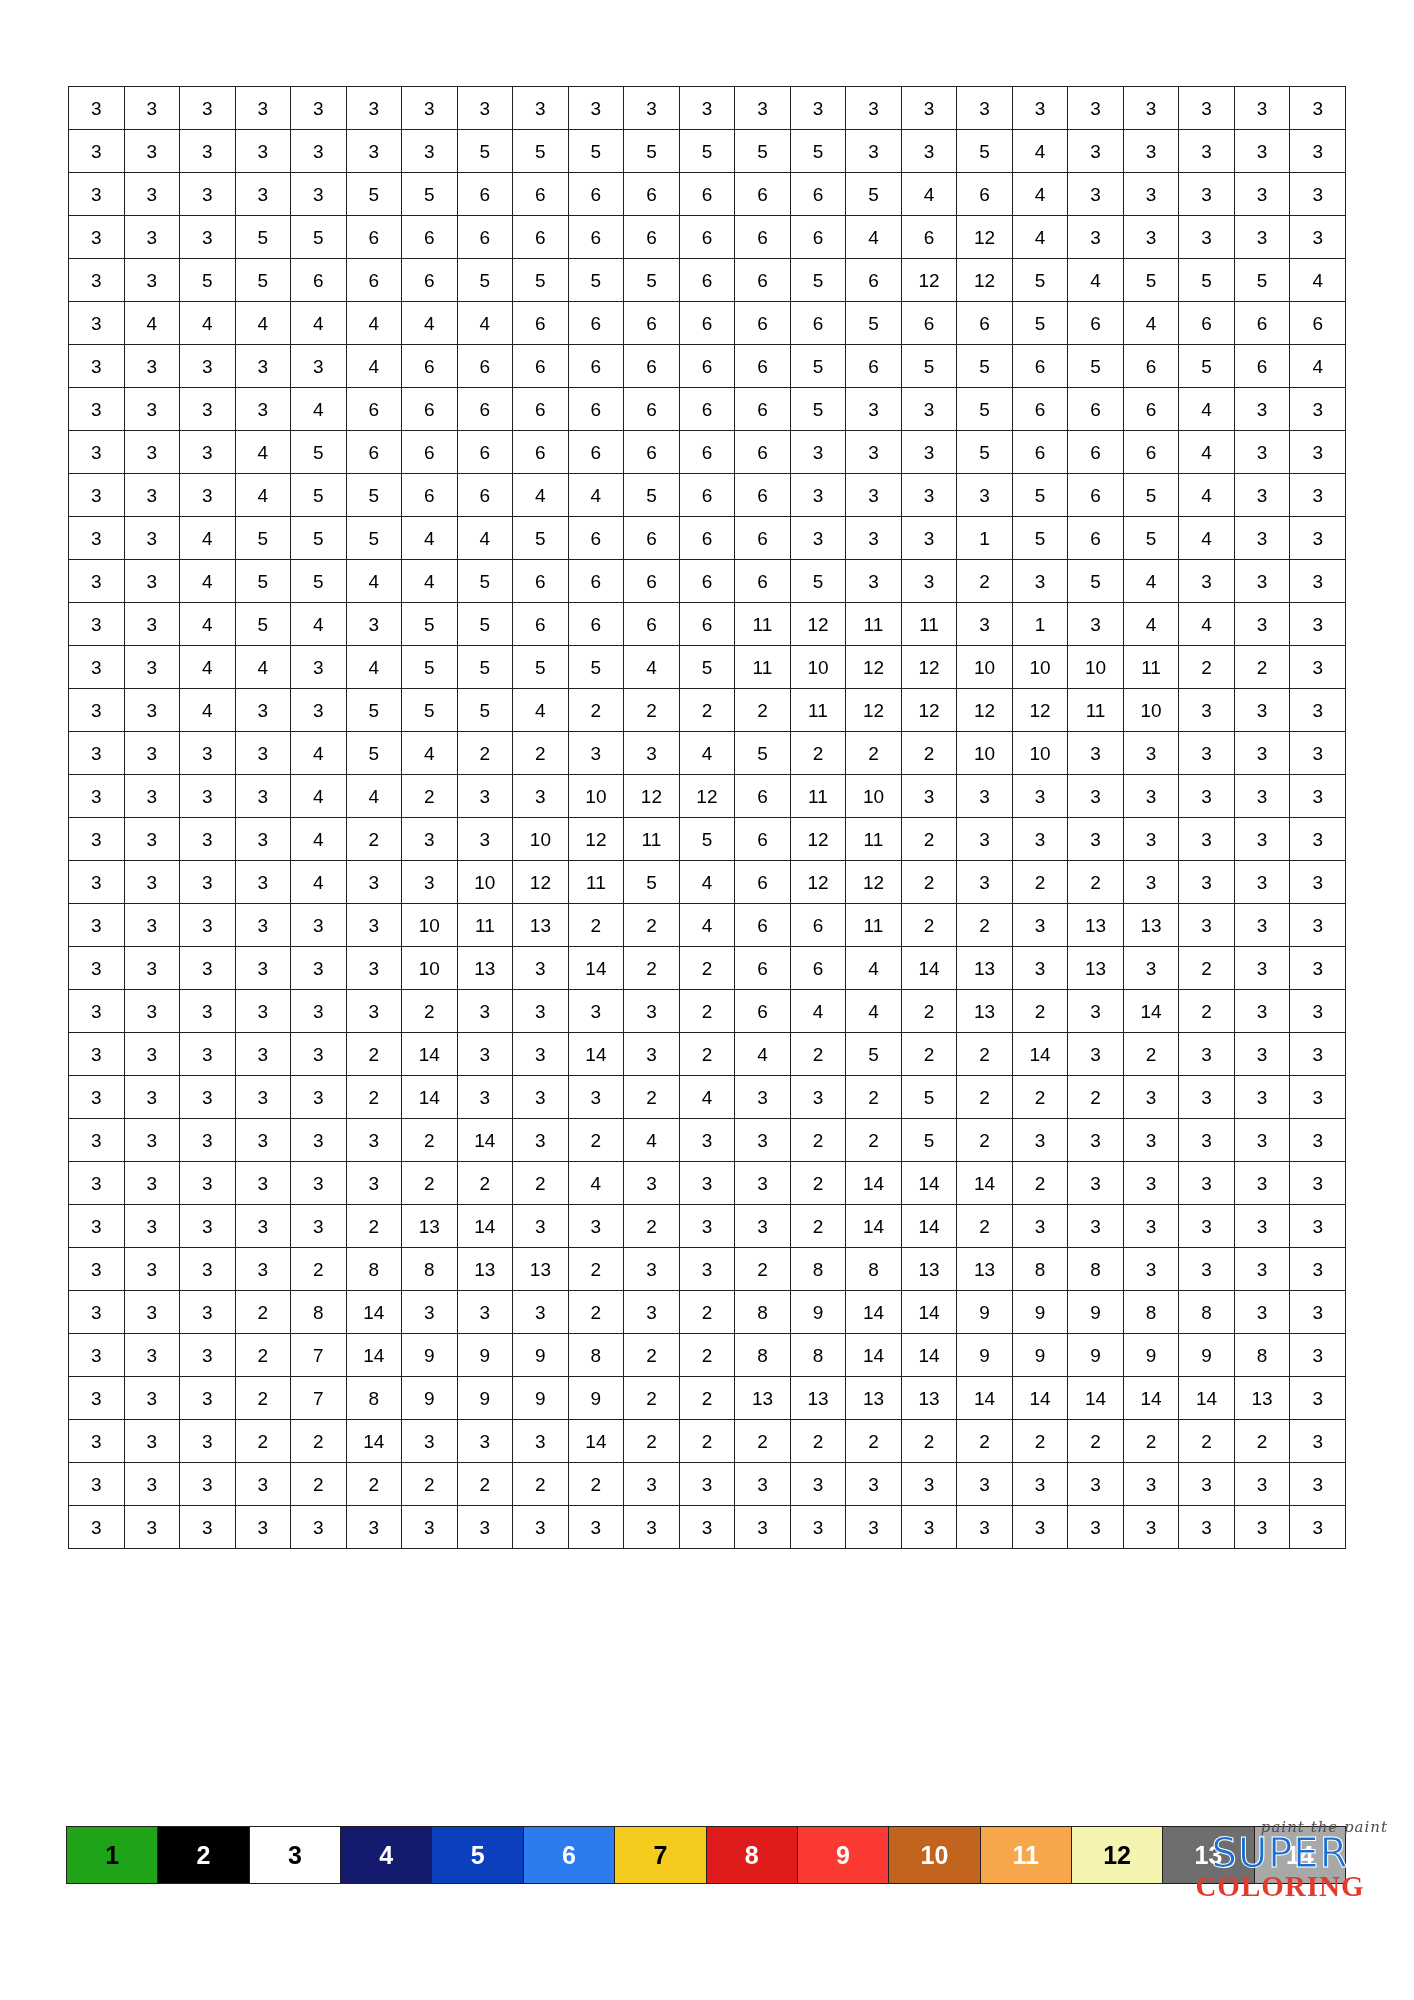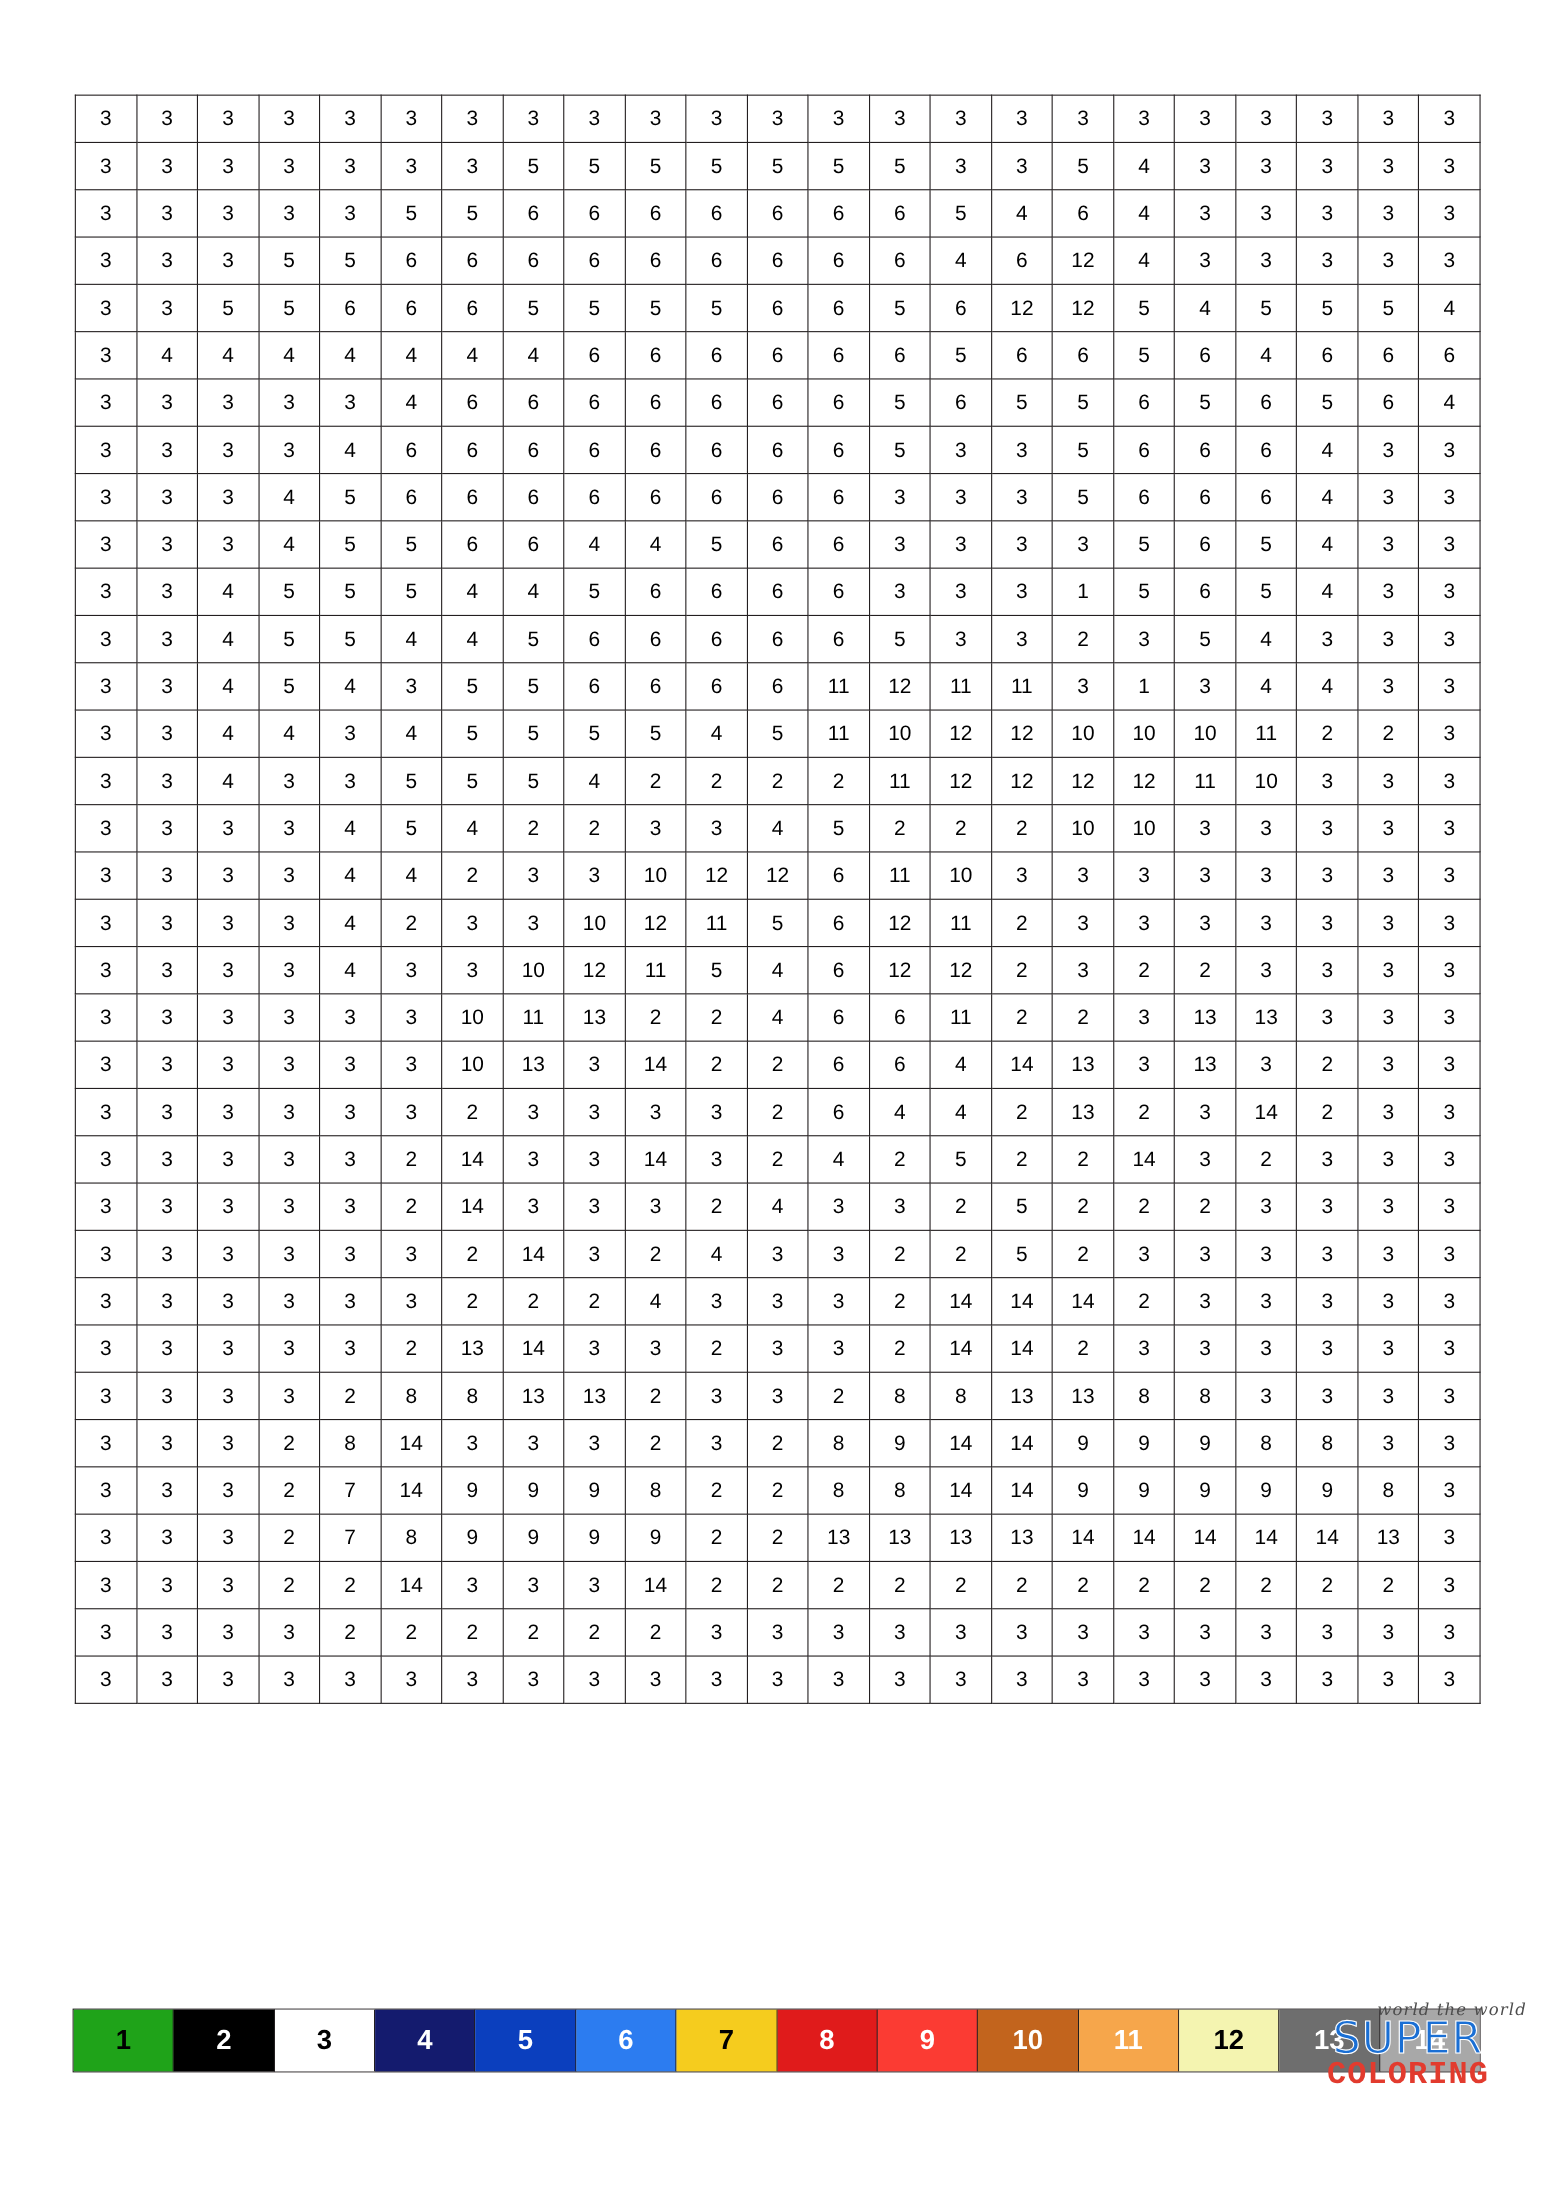--- a/index.html
+++ b/index.html
@@ -101,21 +101,21 @@
   #logo .word-super {
     font-family: "DejaVu Sans", sans-serif;
     font-weight: normal;
     font-size: 40px;
     letter-spacing: 1px;
     line-height: 0.95;
     color: #1a6fd4;
     -webkit-text-stroke: 1px #ffffff;
   }
   #logo .word-coloring {
-    font-family: Liberation Mono, monospace;
+    font-family: Liberation Serif, serif;
     font-weight: bold;
     font-size: 29px;
     letter-spacing: 1px;
     line-height: 1;
     color: #e23b2e;
   }
 </style>
 </head>
 <body>
 
@@ -1017,18 +1017,18 @@
       </div>
       <div class="legend-cell" style="background: rgb(110, 110, 110); color: rgb(255, 255, 255);">
         <span>13</span>
       </div>
       <div class="legend-cell" style="background: rgb(168, 168, 168); color: rgb(255, 255, 255);">
         <span>14</span>
       </div>
     </div>
 
   <div id="logo">
-    <div class="tagline">world the world</div>
+    <div class="tagline">paint the paint</div>
     <div class="word-super">SUPER</div>
     <div class="word-coloring">COLORING</div>
   </div>
 
 </div>
 
 </body></html>

